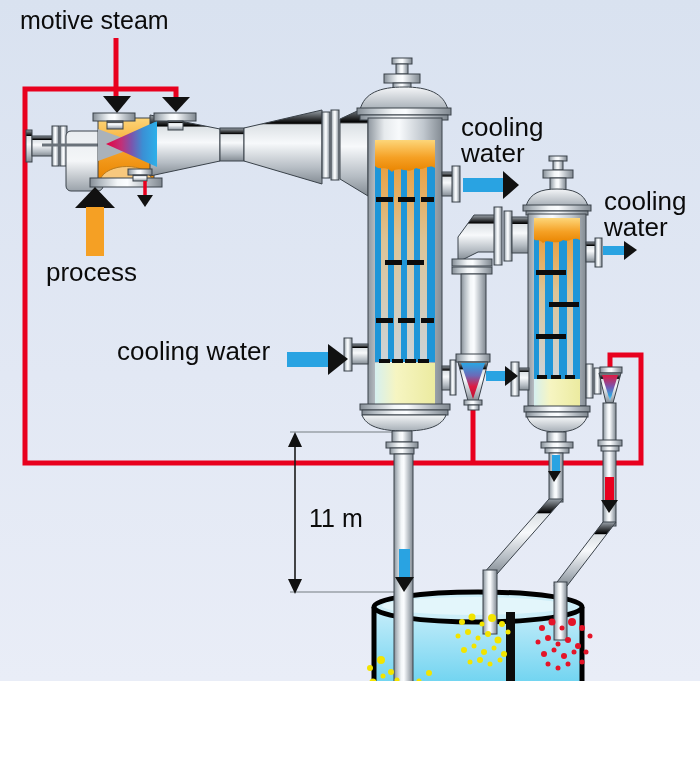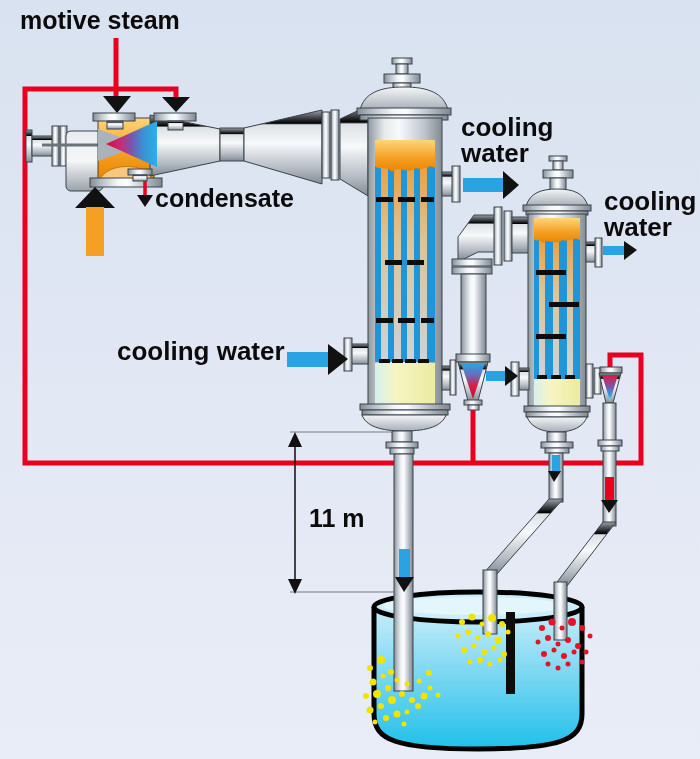--- a/index.html
+++ b/index.html
@@ -1,20 +1,19 @@
 <!DOCTYPE html>
 <html style="--bg-top: #d9e2f0; --bg-bottom: #e9edf7; --red: #e8001e; --blue: #29a3e2; --orange: #f5a024; --cblue: #1f96d8; --ydot: #f2e400; --rdot: #e41428;"><head>
 <meta charset="utf-8">
 <style>
   html,body{margin:0;padding:0;}
   .canvas{
-    position:relative;width:700px;height:759px;overflow:hidden;
+    position:relative;width:700px;height:681px;overflow:hidden;
     background:linear-gradient(180deg,var(--bg-top,#d9e2f0) 0%, #e2e8f4 55%, var(--bg-bottom,#e9edf7) 100%);
     font-family:"Liberation Sans",sans-serif;
-    font-weight:bold;
   }
   svg{position:absolute;left:0;top:0;}
   .lbl{
     position:absolute;color:#0b0b0b;font-size:25px;line-height:25px;
     font-family:"Liberation Sans",sans-serif;white-space:nowrap;
   }
   .lbl.wrap{white-space:normal;width:110px;font-size:26px;line-height:26px;}
   .steam-line{stroke:var(--red,#e8001e);stroke-width:5;fill:none;}
   .steam-thin{stroke:var(--red,#e8001e);stroke-width:3.5;fill:none;}
   .blk{fill:#111;}
@@ -378,19 +377,19 @@
     <rect x="603" y="246" width="21" height="9" class="blue-shaft"></rect>
     <path class="blk" d="M624,241 L624,260 L637,250 Z"></path>
   </g>
   <g>
     <rect x="486" y="371" width="19" height="10" class="blue-shaft"></rect>
     <path class="blk" d="M505,366 L505,386 L518,376 Z"></path>
   </g>
 </svg>
 
 <div class="lbl" style="left:20px;top:8px;">motive steam</div>
-<div class="lbl" style="left:155px;top:186px;">condensate</div>
+<div class="lbl" style="left:46px;top:260px;font-size:26px;">process</div>
 <div class="lbl wrap" style="left:461px;top:114px;">cooling water</div>
 <div class="lbl wrap" style="left:604px;top:188px;">cooling water</div>
 <div class="lbl" style="left:117px;top:339px;font-size:26px;">cooling water</div>
 <div class="lbl" style="left:302px;top:506px;margin-left:7px;">11 m</div>
 
 </div>
 
 </body></html>

